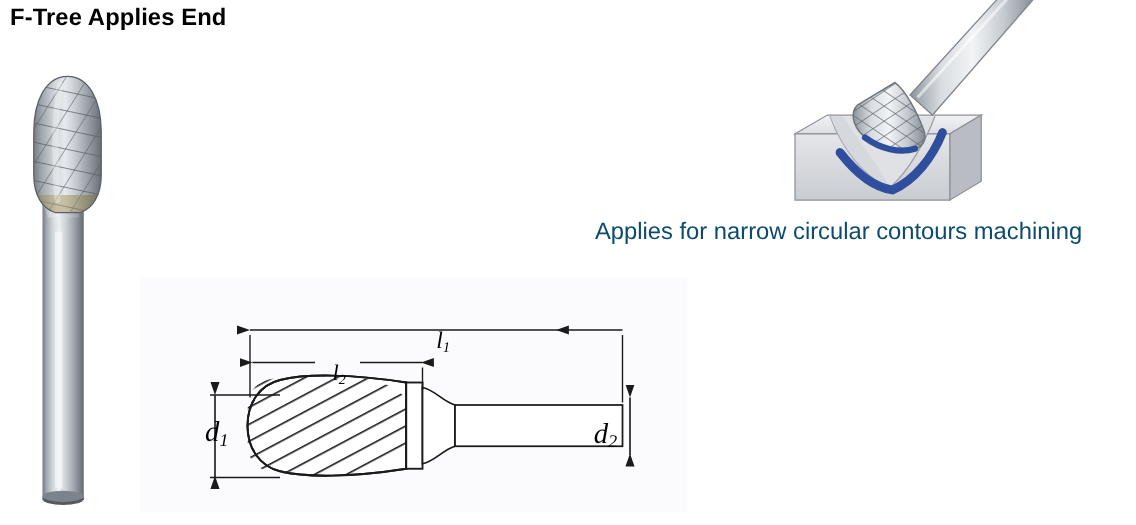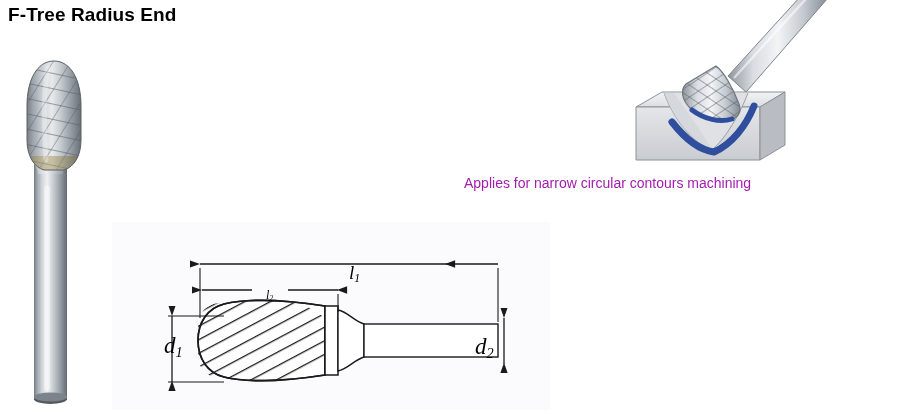--- a/index.html
+++ b/index.html
@@ -41,24 +41,24 @@
   .illustration {
     position: absolute;
     left: 600px;
     top: 0px;
     width: 250px;
     height: 170px;
   }
 
   .caption {
     position: absolute;
-    left: 464px;
+    left: 476px;
     top: 175px;
-    font-size: 14px;
-    color: #a21caf;
+    font-size: 19px;
+    color: #0c4a6e;
     white-space: nowrap;
   }
 
   
   .tech-panel {
     position: absolute;
     left: 112px;
     top: 222px;
     width: 438px;
     height: 188px;
@@ -79,28 +79,28 @@
     color: #000000;
     white-space: nowrap;
   }
   .dim-label .sub {
     font-size: 0.62em;
     vertical-align: -0.28em;
     font-style: italic;
     letter-spacing: 0;
   }
   .lbl-l1 { left: 349px; top: 262px; font-size: 19px; }
-  .lbl-l2 { left: 266px; top: 288px; font-size: 12px; }
+  .lbl-l2 { left: 266px; top: 288px; font-size: 18px; }
   .lbl-d1 { left: 164px; top: 333px; font-size: 23px; }
   .lbl-d2 { left: 475px; top: 334px; font-size: 23px; }
 </style>
 </head>
 <body>
 
-<div class="page-title">F-Tree Radius End</div>
+<div class="page-title">F-Tree Applies End</div>
 
 <div class="photo">
   <svg width="92" height="360" viewBox="0 0 92 360">
     <defs>
       <linearGradient id="headGrad" x1="0" y1="0" x2="1" y2="0">
         <stop offset="0%" stop-color="#6f757c"></stop>
         <stop offset="12%" stop-color="#9aa1a8"></stop>
         <stop offset="30%" stop-color="#ccd1d6"></stop>
         <stop offset="46%" stop-color="#e6e9ec"></stop>
         <stop offset="62%" stop-color="#c2c8cd"></stop>

